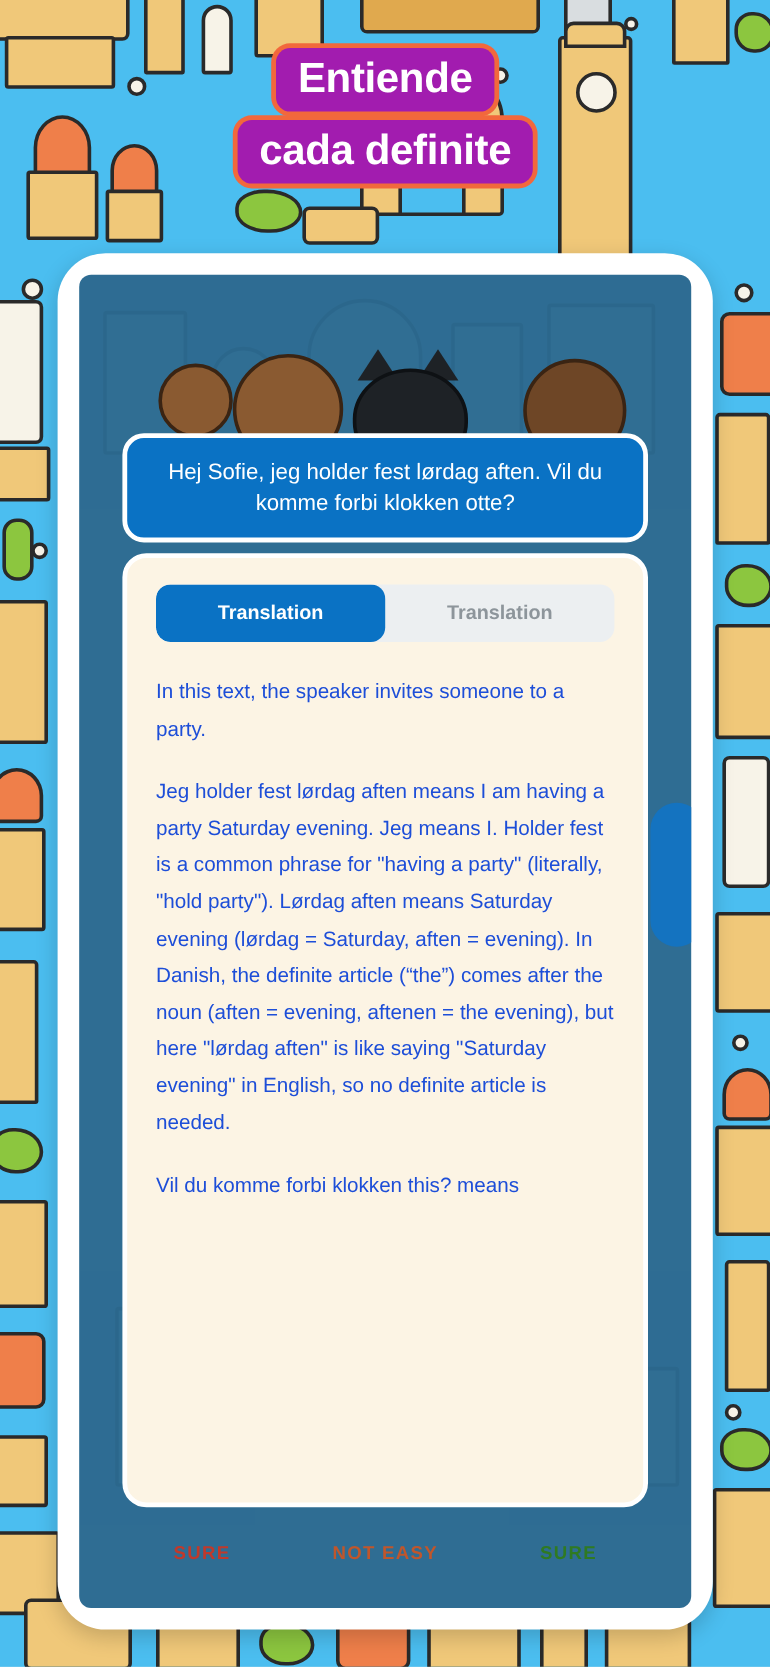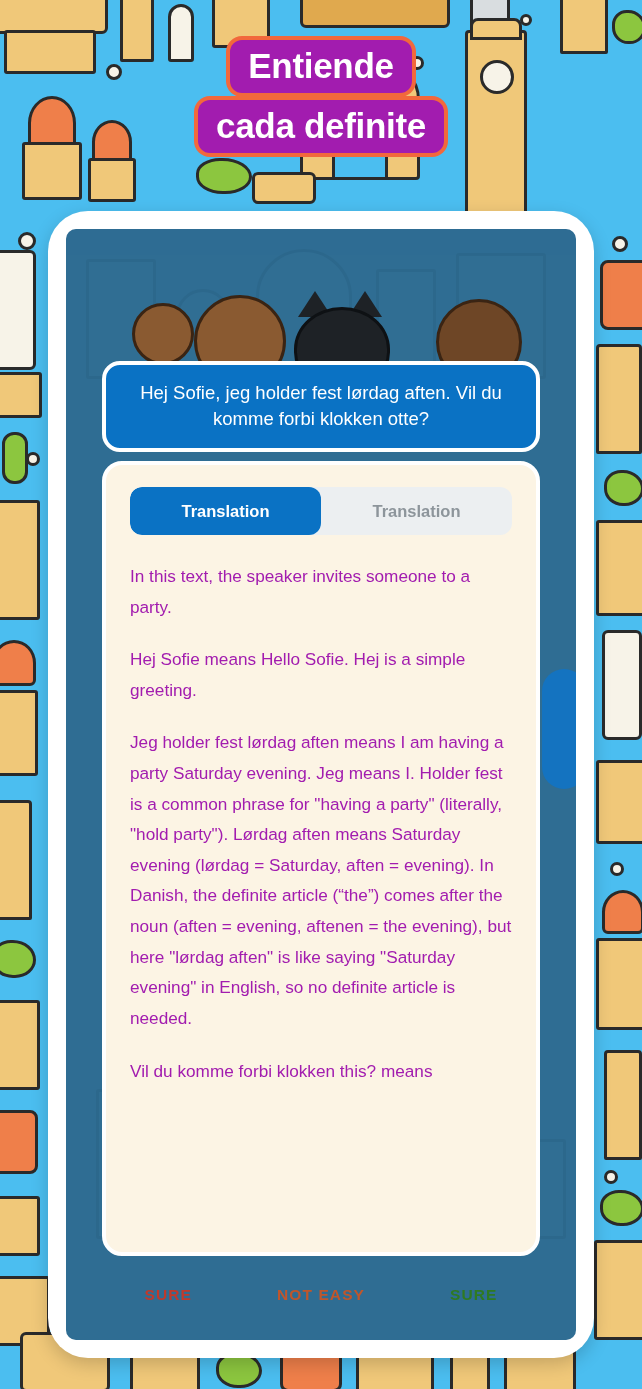--- a/index.html
+++ b/index.html
@@ -188,21 +188,21 @@
     background: #0a72c4;
     color: #ffffff;
     border-radius: 12px;
   }
 
   
   #explain-body {
     margin-top: 26px;
     flex: 1;
     overflow: hidden;
-    color: #a21caf;
+    color: #1d4ed8;
     font-size: 17.2px;
     line-height: 1.78;
   }
   #explain-body p { margin-bottom: 22px; }
   #explain-body p:last-child { margin-bottom: 0; }
 
   
   #close-button {
     flex: none;
     margin: 12px 0 22px;
@@ -351,21 +351,20 @@
 
     <div id="explanation-card">
 
       <div id="segmented">
         <div class="seg active">Translation</div>
         <div class="seg">Translation</div>
       </div>
 
       <div id="explain-body">
         <p>In this text, the speaker invites someone to a party.</p>
-        <p>Hej Sofie means Hello Sofie. Hej is a simple greeting.</p>
         <p>Jeg holder fest lørdag aften means I am having a party Saturday evening. Jeg means I. Holder fest is a common phrase for "having a party" (literally, "hold party"). Lørdag aften means Saturday evening (lørdag = Saturday, aften = evening). In Danish, the definite article (“the”) comes after the noun (aften = evening, aftenen = the evening), but here "lørdag aften" is like saying "Saturday evening" in English, so no definite article is needed.</p>
         <p>Vil du komme forbi klokken this? means</p>
       </div>
 
     </div>
 
     <div id="answer-row">
       <div class="ans ans-hard">SURE</div>
       <div class="ans ans-notsure">NOT EASY</div>
       <div class="ans ans-easy">SURE</div>

